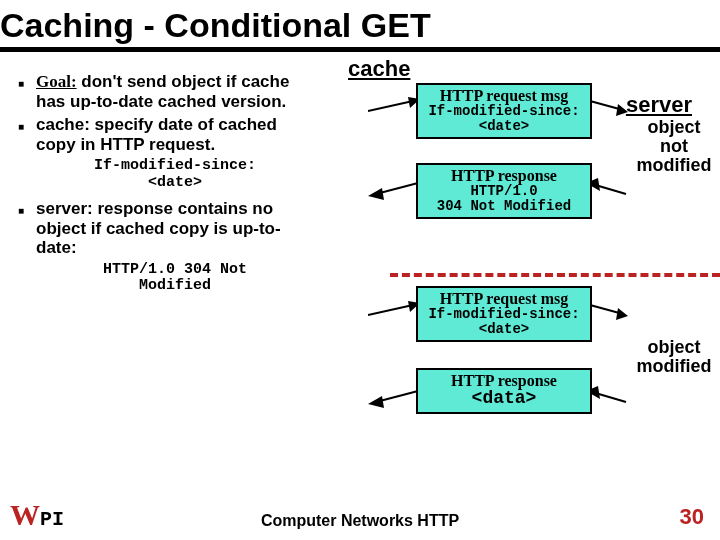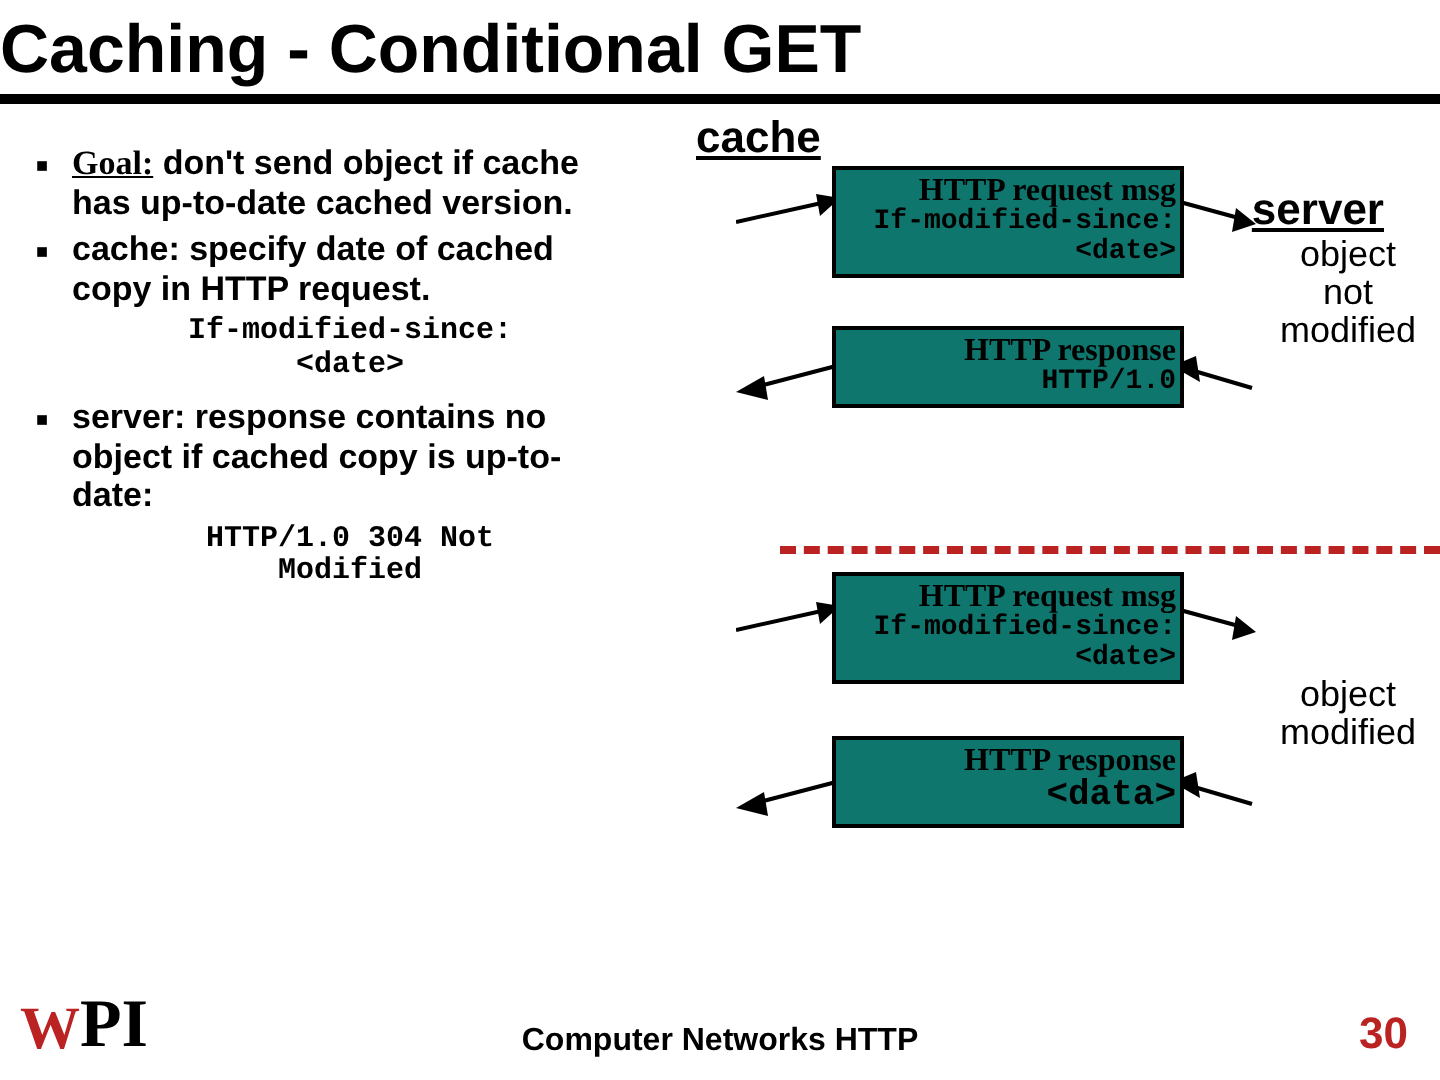--- a/index.html
+++ b/index.html
@@ -64,34 +64,34 @@
     position: absolute;
     top: -2px;
     font-size: 22px;
     text-decoration: underline;
   }
   .hdr.cache { left: 40px; text-align: right; }
   .hdr.server { right: 20px; margin-top: 36px; }
   .msgbox {
     position: absolute;
     border: 2px solid #000;
-    background: #0f766e;
+    background: #5eead4;
     width: 176px;
-    text-align: right;
+    text-align: center;
     font-size: 15px;
     line-height: 1.08;
     padding: 2px 2px 3px 2px;
   }
   .msgbox .sans { font-family: "Comic Sans MS", cursive; font-weight: bold; font-size: 16px; }
   .msgbox .mono { font-family: "Courier New", monospace; font-weight: bold; font-size: 14px; }
   .msgbox .data { font-family: "Courier New", monospace; font-weight: bold; font-size: 18px; }
   .note {
     position: absolute;
     font-size: 18px;
-    font-weight: normal;
+    font-weight: bold;
     text-align: center;
     line-height: 1.05;
     width: 80px;
   }
   .arrow { position: absolute; }
   .arrow-line { stroke: #000; stroke-width: 2; }
   .dashline {
     position: absolute;
     border-top: 4px dashed #b22;
     width: 330px;
@@ -113,22 +113,22 @@
     align-items: flex-end;
   }
   .logo .w {
     font-family: Georgia, serif;
     font-size: 30px;
     color: #b22;
     font-weight: bold;
     line-height: 1;
   }
   .logo .pi {
-    font-family: Liberation Serif, serif;
-    font-size: 34px;
+    font-family: Liberation Mono, monospace;
+    font-size: 20px;
     color: #000;
     font-weight: bold;
     line-height: 1;
   }
   .ftxt {
     position: absolute;
     left: 50%;
     transform: translateX(-50%);
     bottom: 4px;
   }
@@ -189,20 +189,21 @@
 
     <svg class="arrow" style="left:60px;top:118px;" width="260" height="30">
       <line class="arrow-line" x1="50" y1="7" x2="8" y2="18"></line>
       <polygon points="14,12 0,20 16,24" fill="#000"></polygon>
       <line class="arrow-line" x1="258" y1="18" x2="224" y2="8"></line>
       <polygon points="230,2 218,7 232,15" fill="#000"></polygon>
     </svg>
     <div class="msgbox" style="left:108px;top:105px;">
       <div class="sans">HTTP response</div>
       <div class="mono">HTTP/1.0</div>
+      <div class="mono">304 Not Modified</div>
     </div>
 
     <div class="note" style="right:-2px;top:60px;">
       <div>object</div>
       <div>not</div>
       <div>modified</div>
     </div>
 
     <div class="dashline"></div>
 

